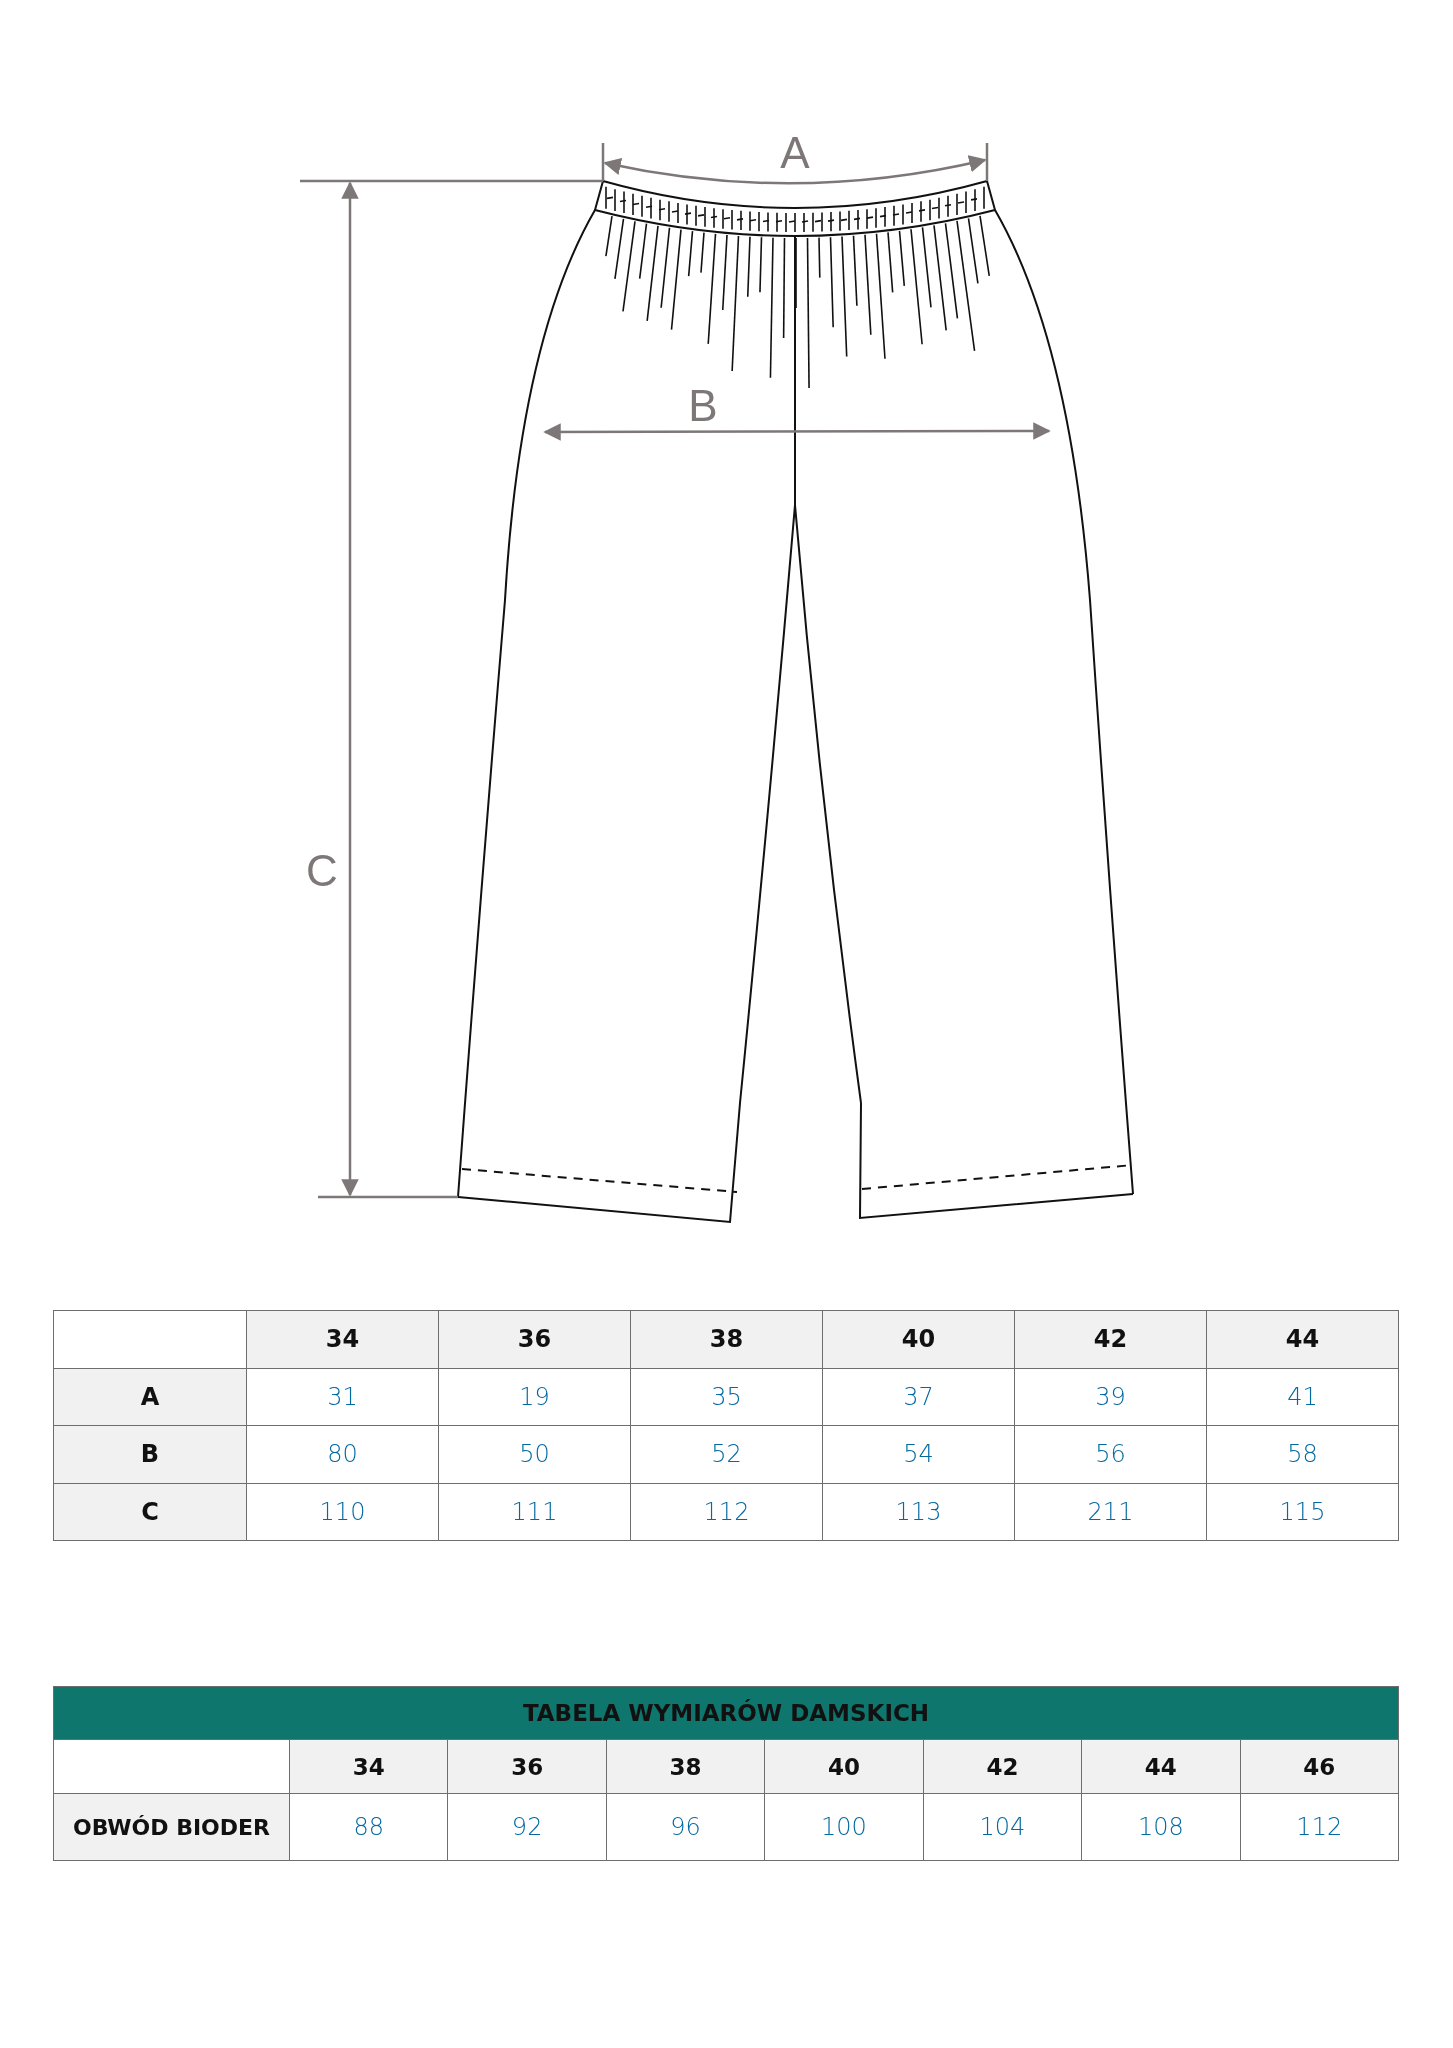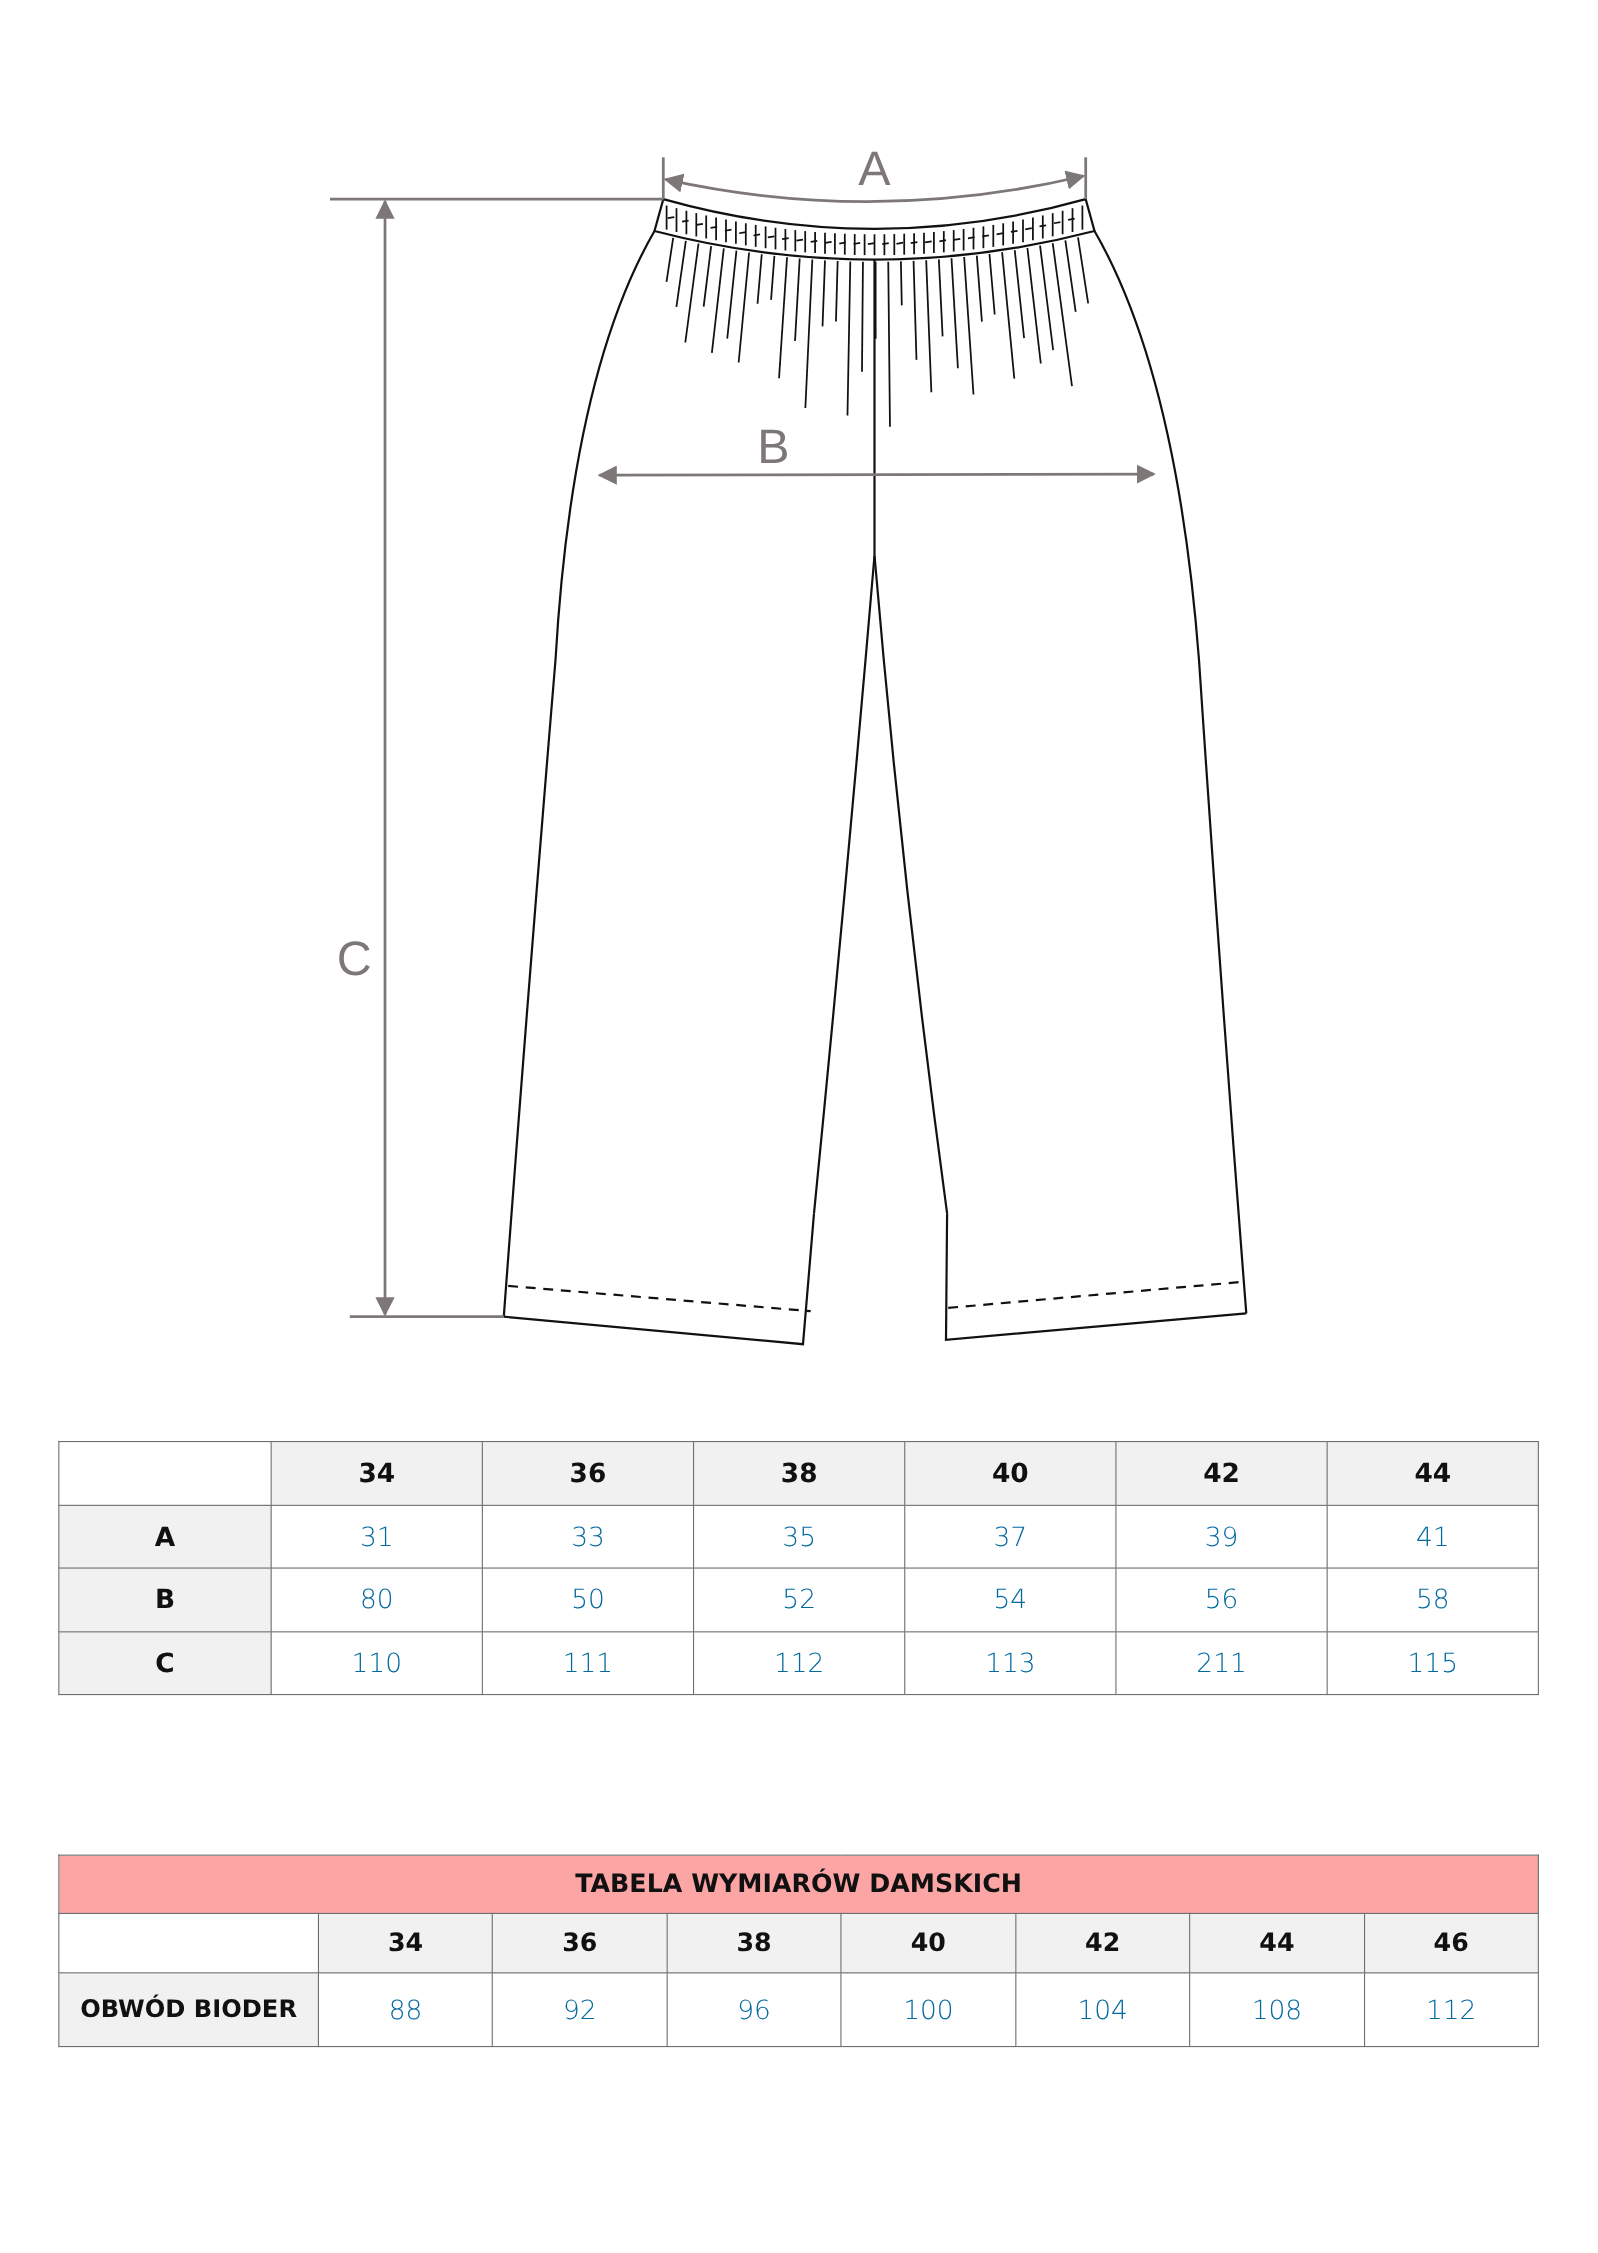--- a/index.html
+++ b/index.html
@@ -11,21 +11,21 @@
     td, th { border:1.5px solid #6e6e6e; text-align:center; padding:0; }
     #measure-table { left:53px; top:1310px; width:1346px; }
     #measure-table col.label-col { width:193px; }
     #measure-table tr { height:57.5px; }
     #women-table { left:53px; top:1686px; width:1346px; }
     #women-table col.label-col { width:236px; }
     .shade { background:#f1f1f1; }
     .hdr { font-weight:bold; font-size:24px; }
     .row-label { font-weight:bold; font-size:24px; }
     .val { font-size:24px; font-weight:300; color:#0369a1; }
-    #women-table .title-row td { height:52px; font-weight:bold; font-size:23px; background:#fca5a5; }
+    #women-table .title-row td { height:52px; font-weight:bold; font-size:23px; background:#0f766e; }
     #women-table .head-row td { height:53px; }
     #women-table .data-row td { height:66px; }
     #women-table .row-label { font-size:22px; }
     #women-table .hdr { font-size:23px; }
   </style>
 </head>
 <body>
 
 <svg id="diagram" width="1453" height="1260" viewBox="0 0 1453 1260">
   <defs>
@@ -202,21 +202,21 @@
     <td class="shade hdr">34</td>
     <td class="shade hdr">36</td>
     <td class="shade hdr">38</td>
     <td class="shade hdr">40</td>
     <td class="shade hdr">42</td>
     <td class="shade hdr">44</td>
   </tr>
   <tr>
     <td class="shade row-label">A</td>
     <td class="val">31</td>
-    <td class="val">33</td>
+    <td class="val">19</td>
     <td class="val">35</td>
     <td class="val">37</td>
     <td class="val">39</td>
     <td class="val">41</td>
   </tr>
   <tr>
     <td class="shade row-label">B</td>
     <td class="val">80</td>
     <td class="val">50</td>
     <td class="val">52</td>

